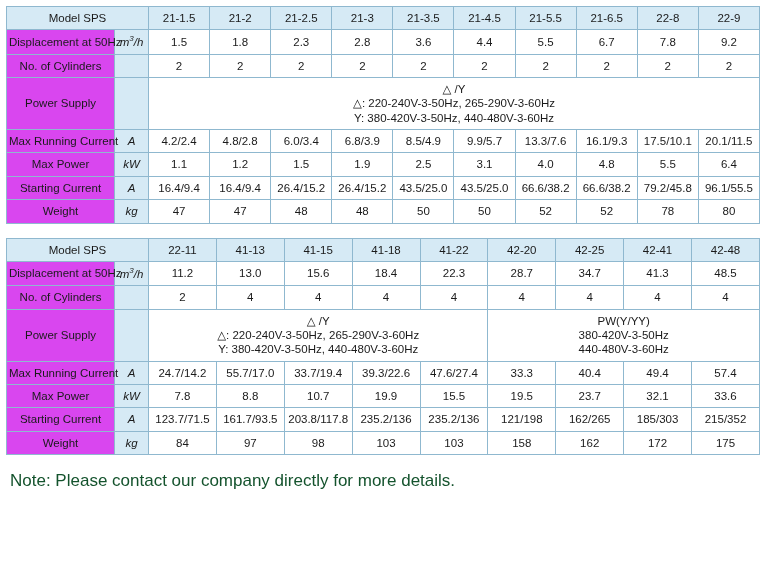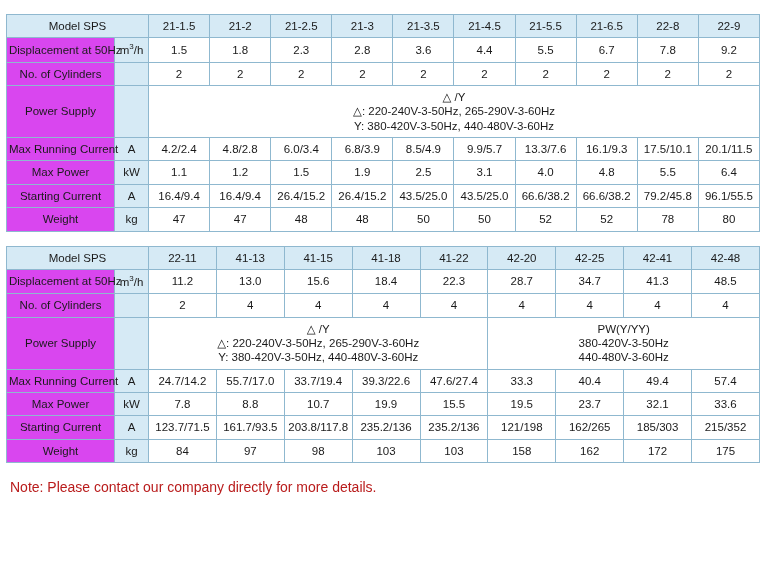--- a/index.html
+++ b/index.html
@@ -18,21 +18,21 @@
     width: 766px;
     height: 588px;
     position: relative;
     box-sizing: border-box;
     padding: 6px 6px 0 6px;
   }
   table.spec {
     border-collapse: collapse;
     table-layout: fixed;
     width: 754px;
-    margin: 8px 0 14px 0;
+    margin: 0 0 14px 0;
     background: #ffffff;
   }
   table.spec td {
     border: 1px solid #8fb8cf;
     text-align: center;
     vertical-align: middle;
     font-size: 11.5px;
     line-height: 1.25;
     padding: 4px 2px;
     color: #1a1a1a;
@@ -41,20 +41,21 @@
   td.label {
     background: #d946ef;
     text-align: center;
     font-size: 11.5px;
     padding: 4px 3px;
   }
   td.unit {
     background: #d6eaf5;
     width: 34px;
     font-size: 11.5px;
+    font-style: italic;
   }
   td.header {
     background: #d6eaf5;
     font-size: 12.5px;
     padding: 6px 2px;
   }
   td.value {
     background: #ffffff;
   }
   td.power {
@@ -66,22 +67,22 @@
   }
   td.power .ctr {
     display: block;
     text-align: center;
   }
   .sup {
     font-size: 8px;
     vertical-align: super;
   }
   .note {
-    font-size: 14px;
-    color: #b91c1c;
+    font-size: 17px;
+    color: #14532d;
     padding: 2px 0 0 4px;
   }
   .t1 .label { width: 108px; }
   .t2 .label { width: 108px; }
 </style>
 </head>
 <body>
 
 <div class="page">
 

